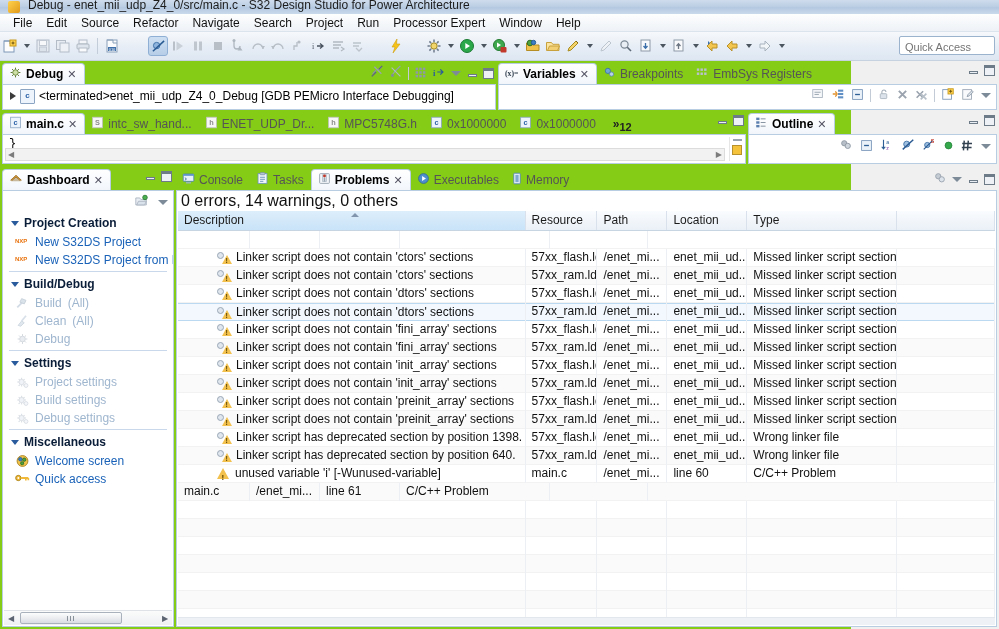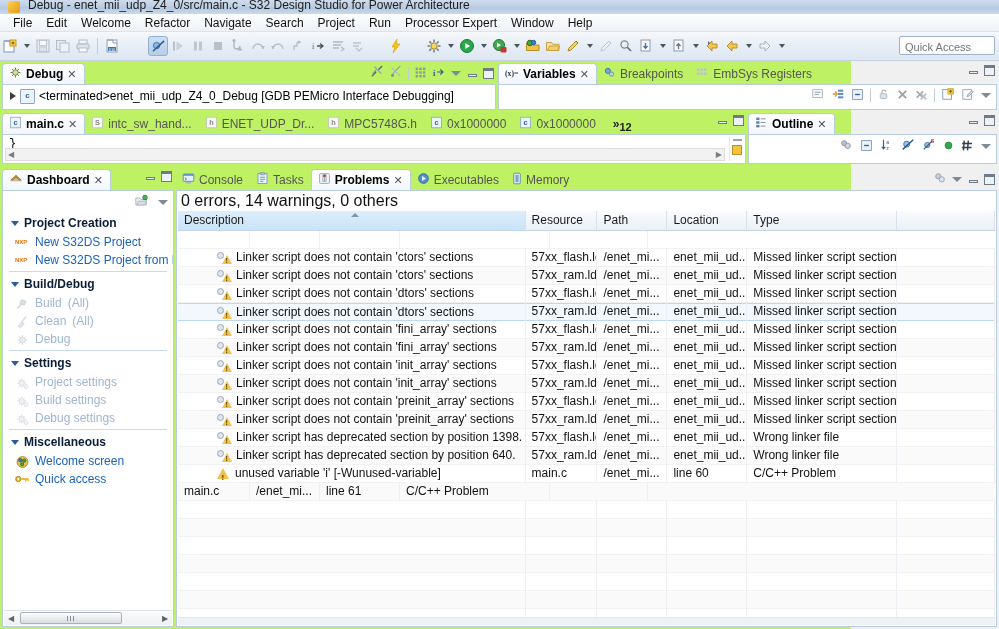--- a/index.html
+++ b/index.html
@@ -3,21 +3,21 @@
 <meta charset="utf-8">
 <style>
   html,body{margin:0;padding:0;}
   body{
     width:999px;height:629px;overflow:hidden;
     font-family:"Liberation Sans","DejaVu Sans",sans-serif;
     font-size:12px;color:#000;
     background:#f0f0f0;
     -webkit-font-smoothing:antialiased;
   }
-  .app{position:relative;width:851px;height:629px;background:#bef264;}
+  .app{position:relative;width:851px;height:629px;background:#84cc16;}
 
   
   .titlebar{
     position:absolute;left:0;top:0;width:999px;height:14px;
     background:linear-gradient(to bottom,#cfdced 0%,#bccfe4 45%,#b4c8e0 55%,#cadaec 100%);
     overflow:hidden;
   }
   .titlebar .ttext{
     position:absolute;left:28px;top:-2px;font-size:12px;color:#1c1c1c;white-space:nowrap;
   }
@@ -130,21 +130,21 @@
   #dashView{left:2px;top:168px;width:172px;height:459px;}
   .dash-toolbar{position:absolute;right:4px;top:3px;display:flex;align-items:center;gap:9px;}
   .dash-content{position:absolute;left:0;top:22px;right:0;bottom:18px;overflow:hidden;}
   .dash-head{
     display:flex;align-items:center;gap:5px;font-weight:bold;font-size:12px;color:#0a1d38;
     padding:3px 0 3px 8px;
   }
   .dash-head .tri{width:0;height:0;border-left:4px solid transparent;border-right:4px solid transparent;border-top:5px solid #2a5b9c;}
   .dash-sep{height:1px;background:#c9d8ea;margin:2px 6px 2px 6px;}
   .dash-link{
-    display:flex;align-items:flex-end;gap:6px;padding:2px 0 2px 12px;font-size:12px;color:#1a62b8;white-space:nowrap;
+    display:flex;align-items:flex-start;gap:6px;padding:2px 0 2px 12px;font-size:12px;color:#1a62b8;white-space:nowrap;
   }
   .dash-link.disabled{color:#9fb6cf;}
   .dash-link .sub{color:#5b6a7a;}
   .dash-link.disabled .sub{color:#9fb6cf;}
   .sq-ic{width:14px;height:13px;position:relative;}
   .dash-hscroll{
     position:absolute;left:1px;right:1px;bottom:1px;height:15px;
     background:linear-gradient(to bottom,#fbfbfb,#eef0f2);border-top:1px solid #dfe3e8;
     display:flex;align-items:center;box-sizing:border-box;
   }
@@ -214,21 +214,21 @@
 <div class="app">
 
   <div class="titlebar">
     <div class="ticon"></div>
     <div class="ttext">Debug - enet_mii_udp_Z4_0/src/main.c - S32 Design Studio for Power Architecture</div>
   </div>
 
   <div class="menubar" id="menubar">
       <div class="menu-item">File</div>
       <div class="menu-item">Edit</div>
-      <div class="menu-item">Welcome</div>
+      <div class="menu-item">Source</div>
       <div class="menu-item">Refactor</div>
       <div class="menu-item">Navigate</div>
       <div class="menu-item">Search</div>
       <div class="menu-item">Project</div>
       <div class="menu-item">Run</div>
       <div class="menu-item">Processor Expert</div>
       <div class="menu-item">Window</div>
       <div class="menu-item">Help</div>
     </div>
 

